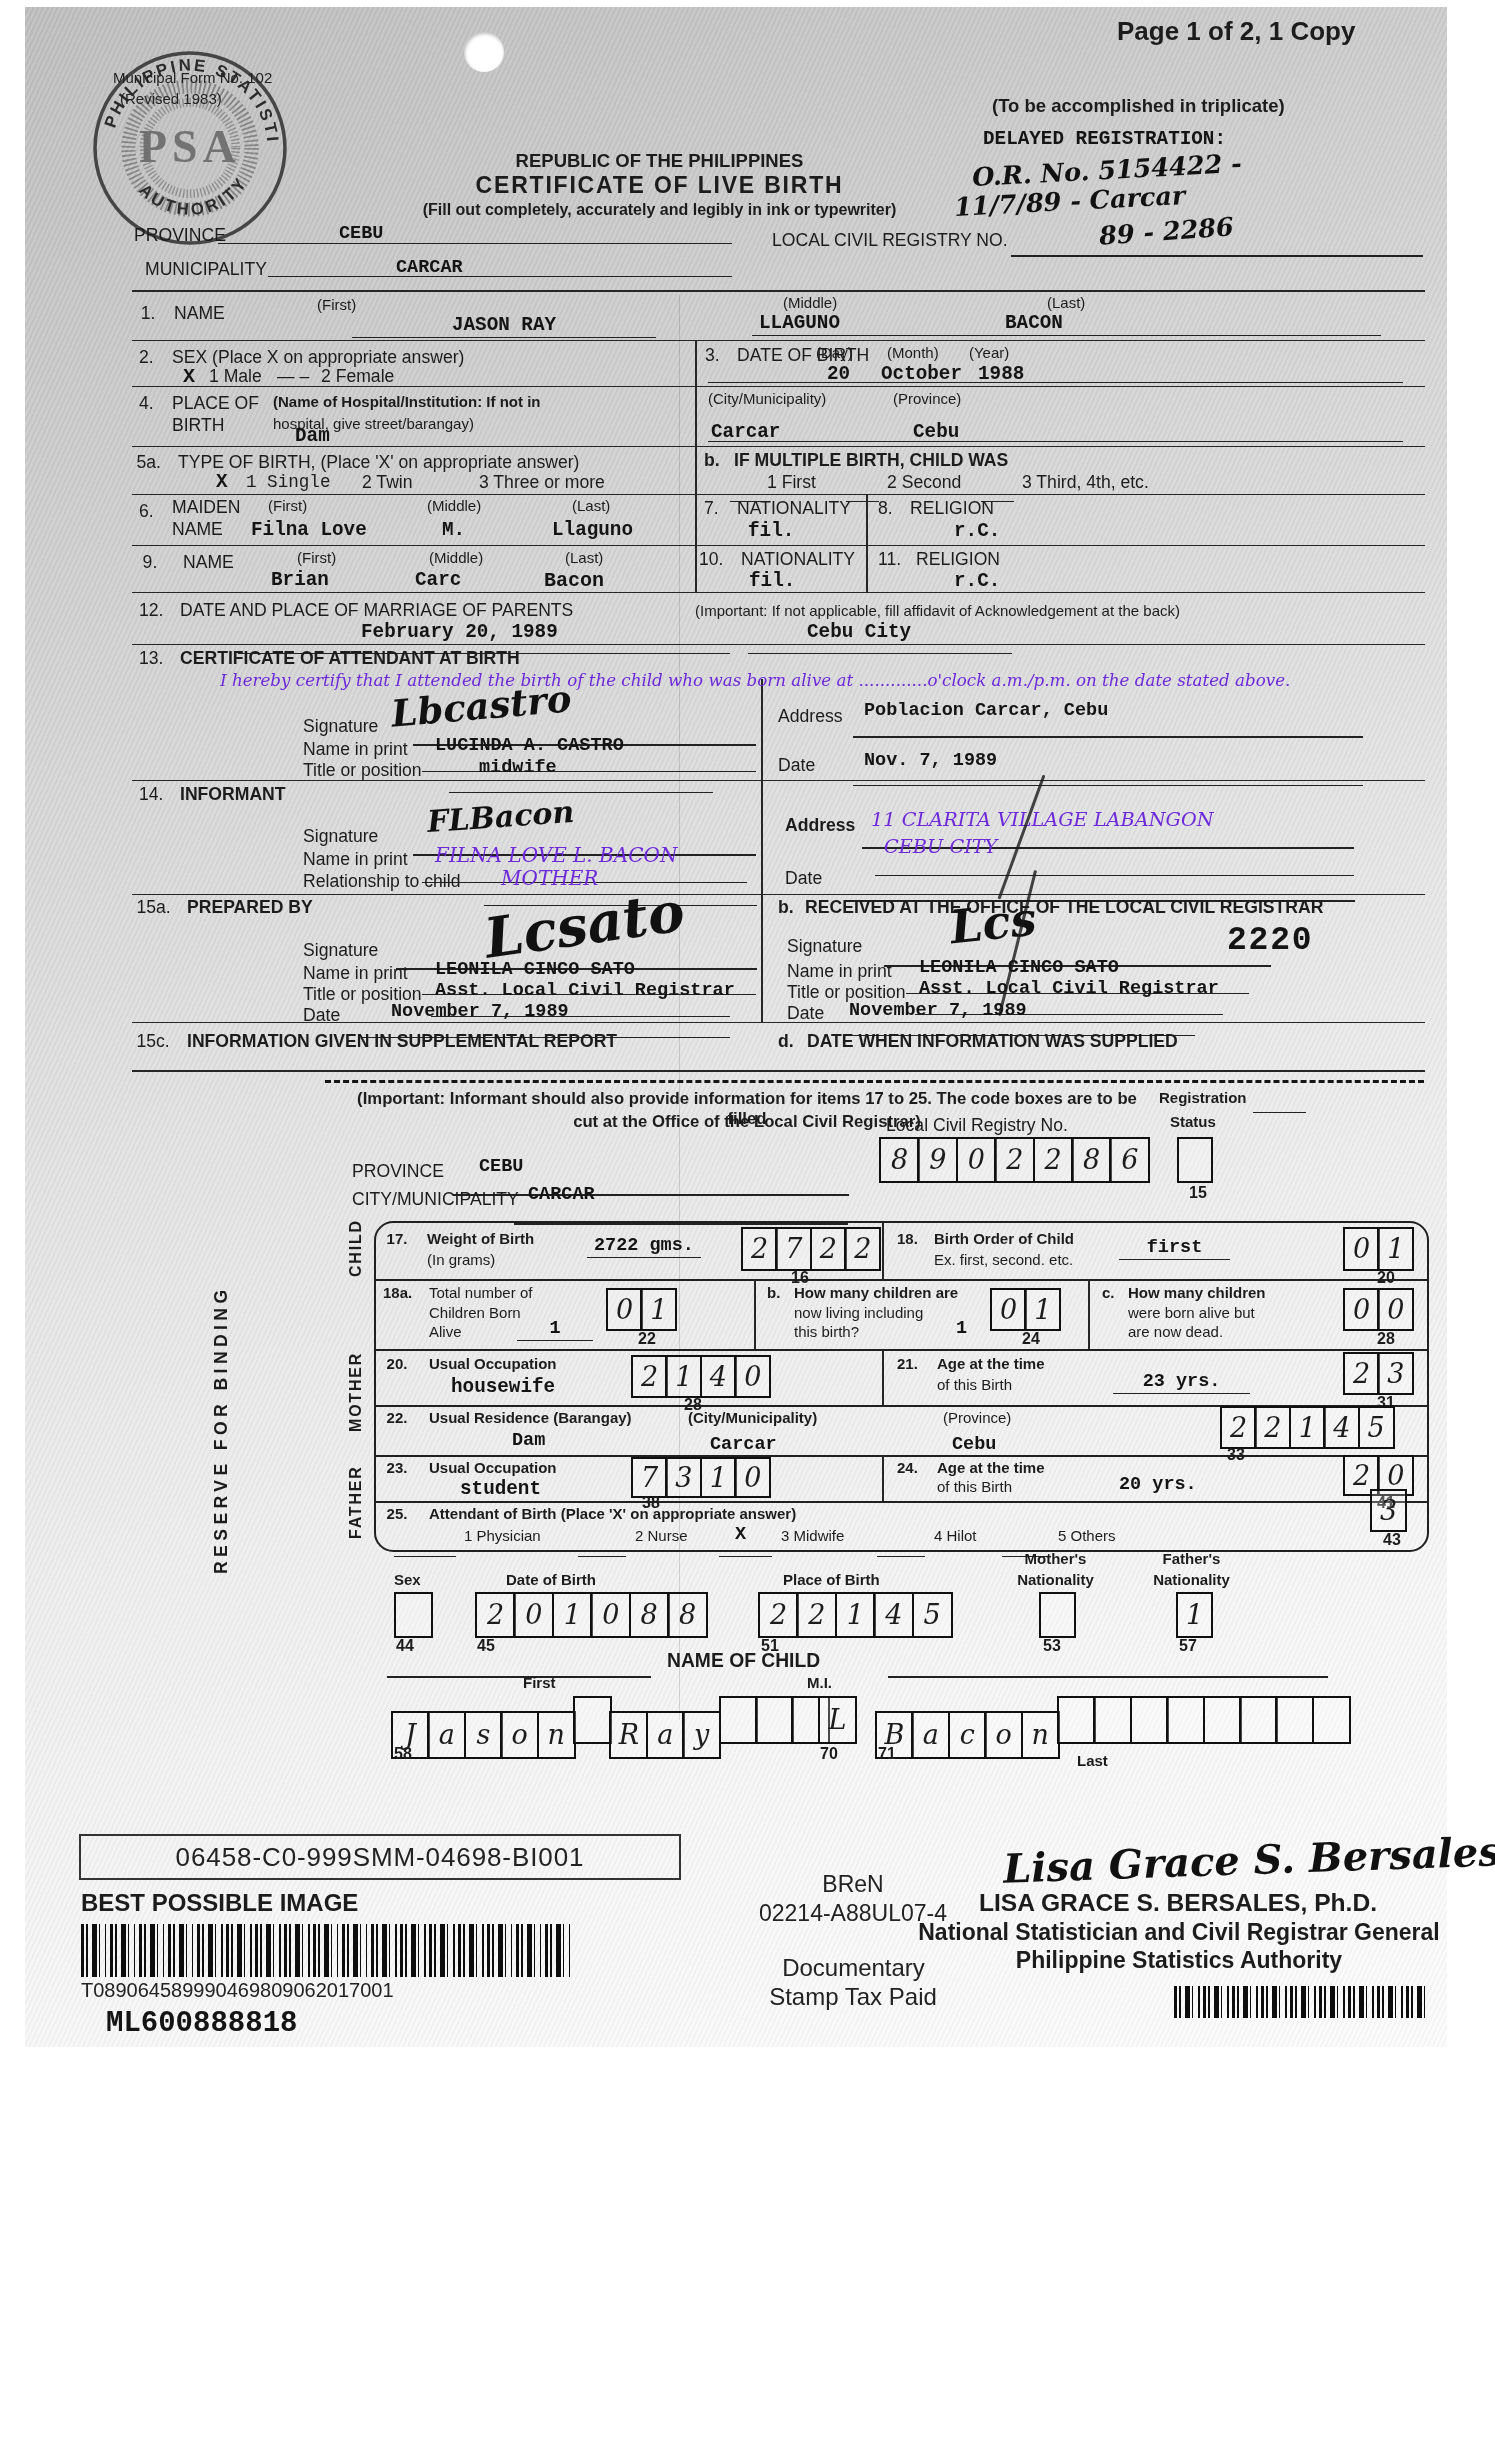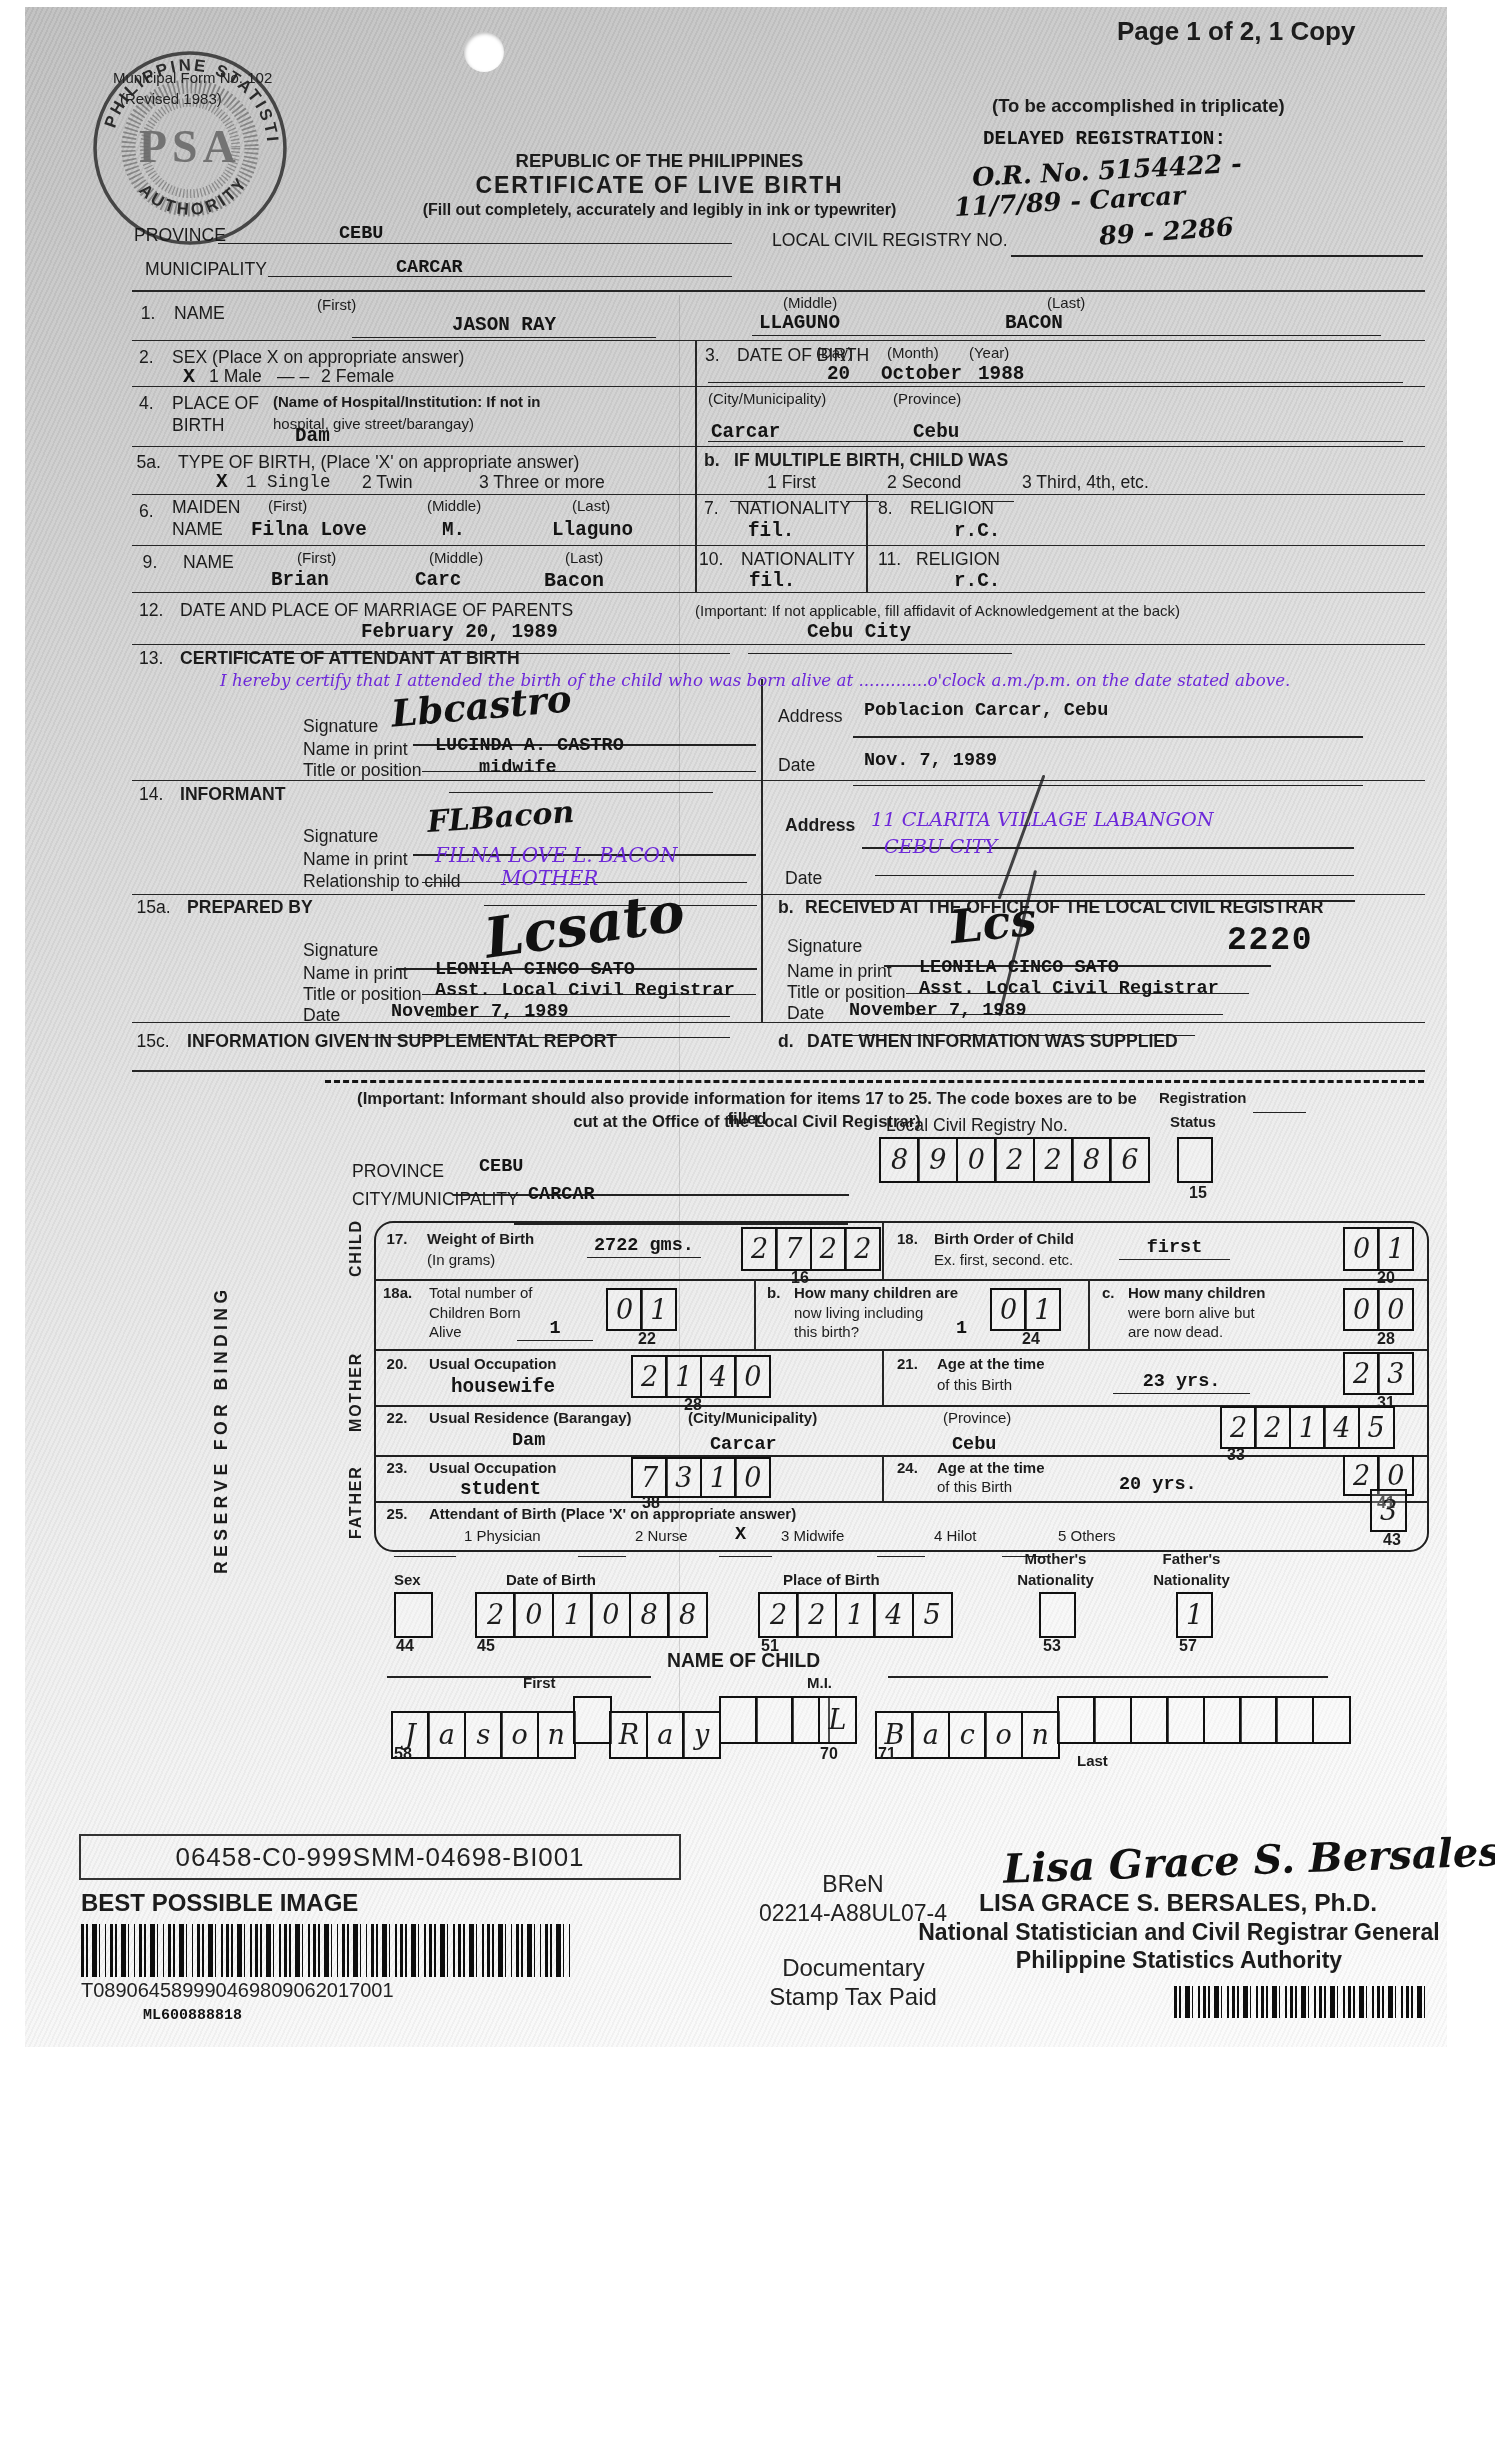--- a/index.html
+++ b/index.html
@@ -448,21 +448,21 @@
 <div class="abs boxrow" style="left:818px;top:1696px;--cw:35px;--ch:44px;"><span class="cbox">L</span></div>
 <div class="abs boxrow" style="left:875px;top:1696px;--cw:35px;--ch:44px;"><span class="cbox">B</span><span class="cbox">a</span><span class="cbox">c</span><span class="cbox">o</span><span class="cbox">n</span><span class="cbox"></span><span class="cbox"></span><span class="cbox"></span><span class="cbox"></span><span class="cbox"></span><span class="cbox"></span><span class="cbox"></span><span class="cbox"></span></div>
 <div class="abs colno" style="left:394px;top:1745px;">58</div>
 <div class="abs colno" style="left:820px;top:1745px;">70</div>
 <div class="abs colno" style="left:878px;top:1745px;">71</div>
 
 <div class="abs ctr" style="left:79px;top:1834px;width:598px;height:42px;border:2.6px solid #333;font-size:26px;line-height:42px;letter-spacing:0.9px;color:#222;">06458-C0-999SMM-04698-BI001</div>
 <div class="abs b" style="left:81px;top:1889px;font-size:24px;">BEST POSSIBLE IMAGE</div>
 <div class="abs barcode" style="left:81px;top:1924px;width:492px;height:53px;"></div>
 <div class="abs" style="left:81px;top:1979px;font-size:20px;color:#222;">T089064589990469809062017001</div>
-<div class="abs tw" style="left:106px;top:2007px;font-size:15px;margin-left:37px;">ML600888818</div>
+<div class="abs tw" style="left:106px;top:2007px;font-size:29px;">ML600888818</div>
 
 <div class="abs ctr" style="left:765px;top:1871px;width:176px;font-size:23px;color:#222;">BReN</div>
 <div class="abs ctr" style="left:730px;top:1900px;width:246px;font-size:23px;color:#222;">02214-A88UL07-4</div>
 <div class="abs ctr" style="left:739px;top:1954px;width:229px;font-size:24px;color:#222;">Documentary</div>
 <div class="abs ctr" style="left:730px;top:1983px;width:246px;font-size:24px;color:#222;">Stamp Tax Paid</div>
 
 <div class="abs sig" style="left:1003px;top:1836px;font-size:40px;transform:rotate(-2deg);">Lisa Grace S. Bersales</div>
 <div class="abs b ctr" style="left:932px;top:1889px;width:492px;font-size:24.6px;">LISA GRACE S. BERSALES, Ph.D.</div>
 <div class="abs b ctr" style="left:915px;top:1919px;width:528px;font-size:23px;">National Statistician and Civil Registrar General</div>
 <div class="abs b ctr" style="left:915px;top:1947px;width:528px;font-size:23px;">Philippine Statistics Authority</div>

